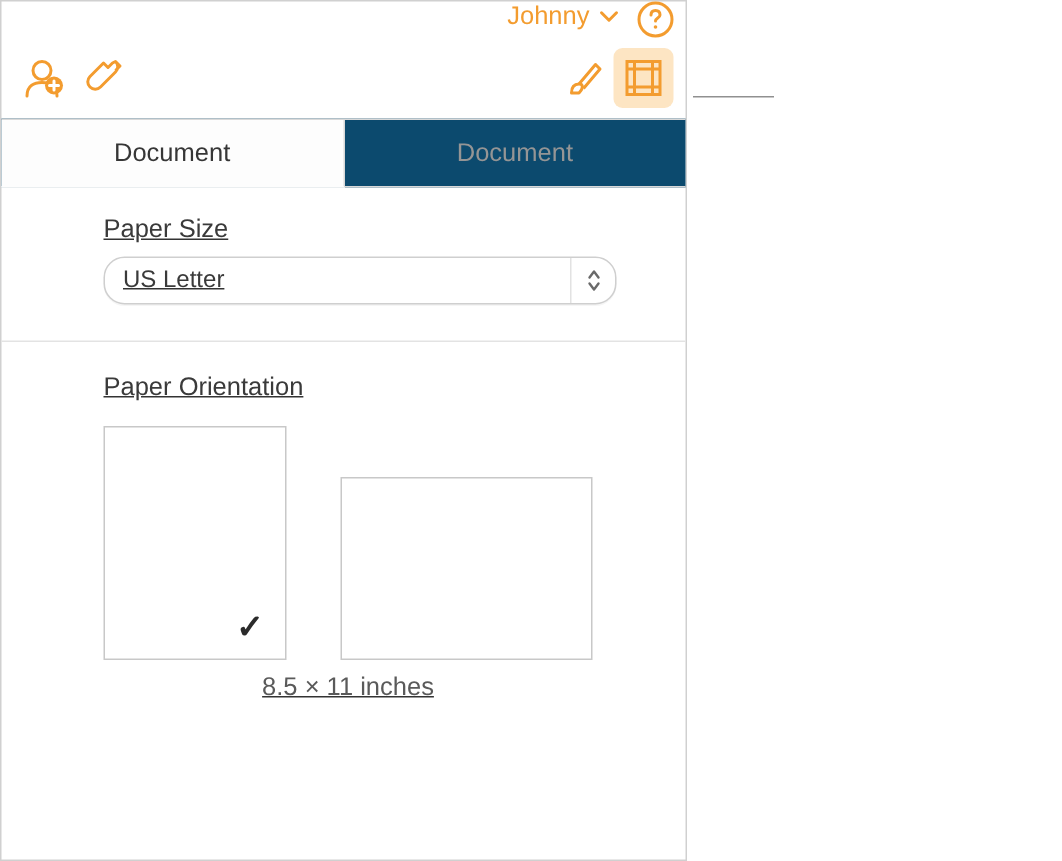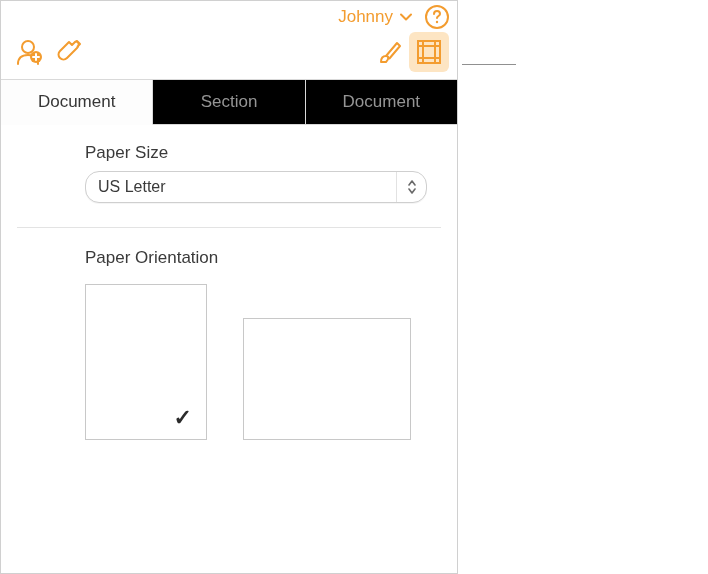--- a/index.html
+++ b/index.html
@@ -15,21 +15,21 @@
       width: 458px;
       height: 574px;
       border: 1px solid #d0d0d0;
       background: #fff;
       position: relative;
     }
     
     .topbar {
       height: 32px;
       display: flex;
-      align-items: center;
+      align-items: flex-start;
       justify-content: flex-end;
       padding: 0 8px;
     }
     .user-menu {
       display: flex;
       align-items: center;
       color: #f39c2f;
       font-size: 17px;
       cursor: pointer;
       margin-right: 12px;
@@ -64,42 +64,43 @@
     }
     .tool-btn.selected {
       background: #fde5c3;
     }
     .spacer { flex: 1; }
     
     .tabs {
       display: flex;
       border-top: 1px solid #d9d9d9;
       border-bottom: 1px solid #d9d9d9;
-      background: #000000;
+      background: #0c4a6e;
     }
     .tab {
       flex: 1;
       text-align: center;
       padding: 12px 0;
       font-size: 17px;
       color: #959595;
       border-right: 1px solid #d9d9d9;
       cursor: pointer;
       white-space: nowrap;
     }
     .tab:last-child { border-right: none; }
     .tab.active {
       background: #fdfdfd;
       color: #363636;
       border-bottom: 1px solid #fdfdfd;
       margin-bottom: -1px;
     }
     
     .content {
-      padding: 18px 36px;
+      padding: 18px 20px;
+      text-decoration: underline;
     }
     .section-label {
       font-size: 17px;
       color: #3a3a3a;
       margin: 0 0 8px 48px;
     }
     .select-wrapper {
       display: flex;
       align-items: center;
       width: 342px;
@@ -223,21 +224,20 @@
     <div class="tool-btn selected">
       <svg width="28" height="28" viewBox="0 0 28 28">
         <rect x="3" y="3" width="22" height="22" fill="none" stroke="#f39c2f" stroke-width="2"></rect>
         <path d="M3 8 L25 8 M3 20 L25 20 M8 3 L8 25 M20 3 L20 25" stroke="#f39c2f" stroke-width="2"></path>
       </svg>
     </div>
   </div>
 
   <div class="tabs">
     <div class="tab active">Document</div>
-    <div class="tab">Section</div>
     <div class="tab">Document</div>
   </div>
 
   <div class="content">
     <div class="section-label">Paper Size</div>
     <div class="select-wrapper">
       <div class="select-text">US Letter</div>
       <div class="select-arrow">
         <svg width="10" height="16" viewBox="0 0 10 16">
           <path d="M2 6 L5 2 L8 6 M2 10 L5 14 L8 10" fill="none" stroke="#6a6a6a" stroke-width="1.6" stroke-linecap="round" stroke-linejoin="round"></path>
@@ -247,16 +247,17 @@
 
     <hr class="divider">
 
     <div class="section-label">Paper Orientation</div>
     <div class="orient-row">
       <div class="orient-portrait">
         <span class="checkmark">✓</span>
       </div>
       <div class="orient-landscape"></div>
     </div>
+    <div class="dims-label">8.5 × 11 inches</div>
   </div>
 </div>
 
 <div class="callout"></div>
 
 </body></html>

